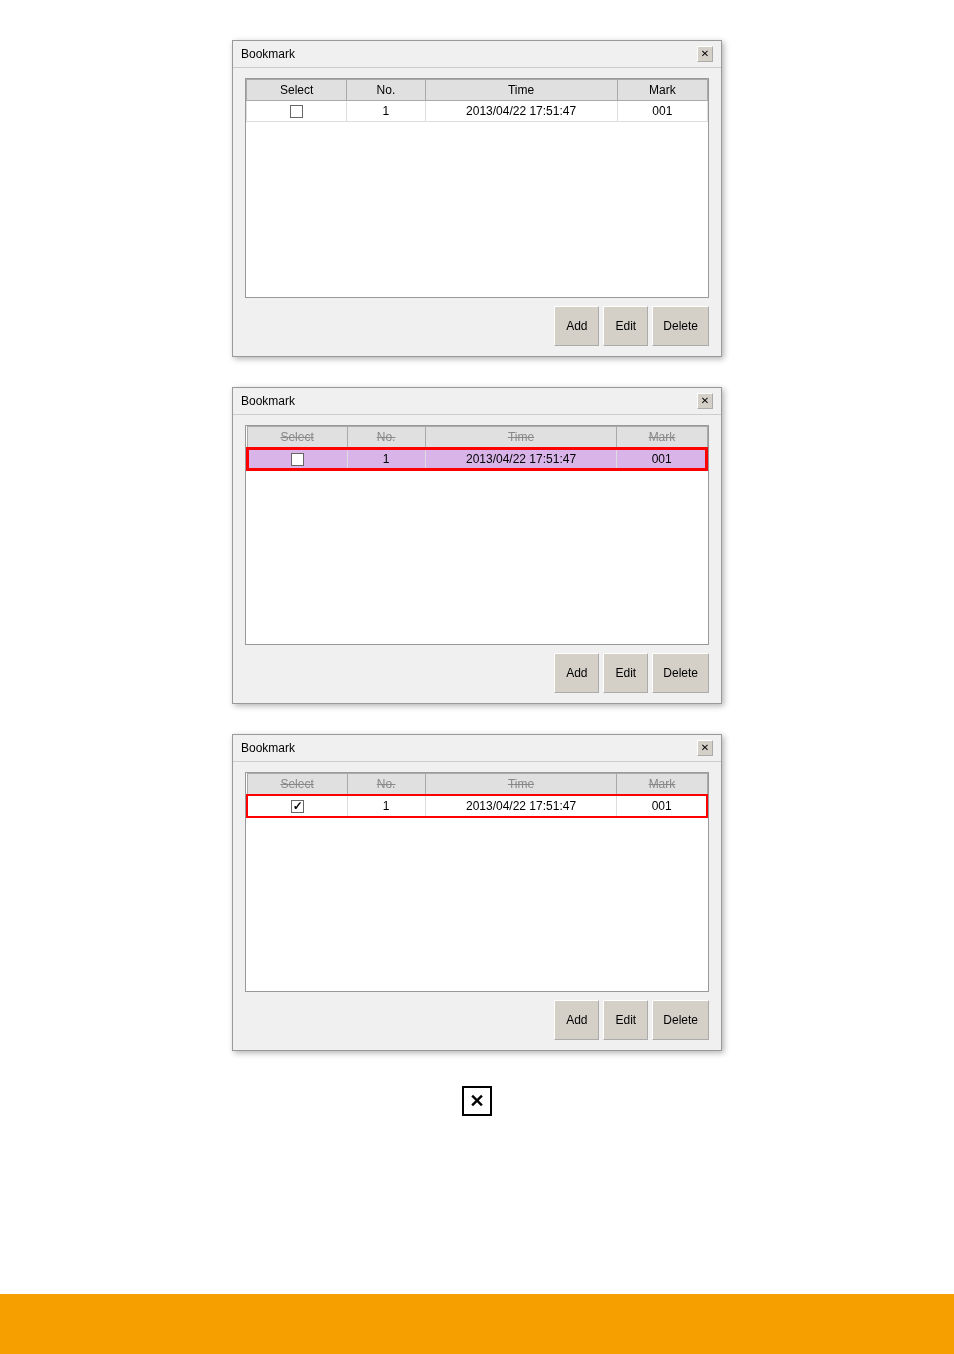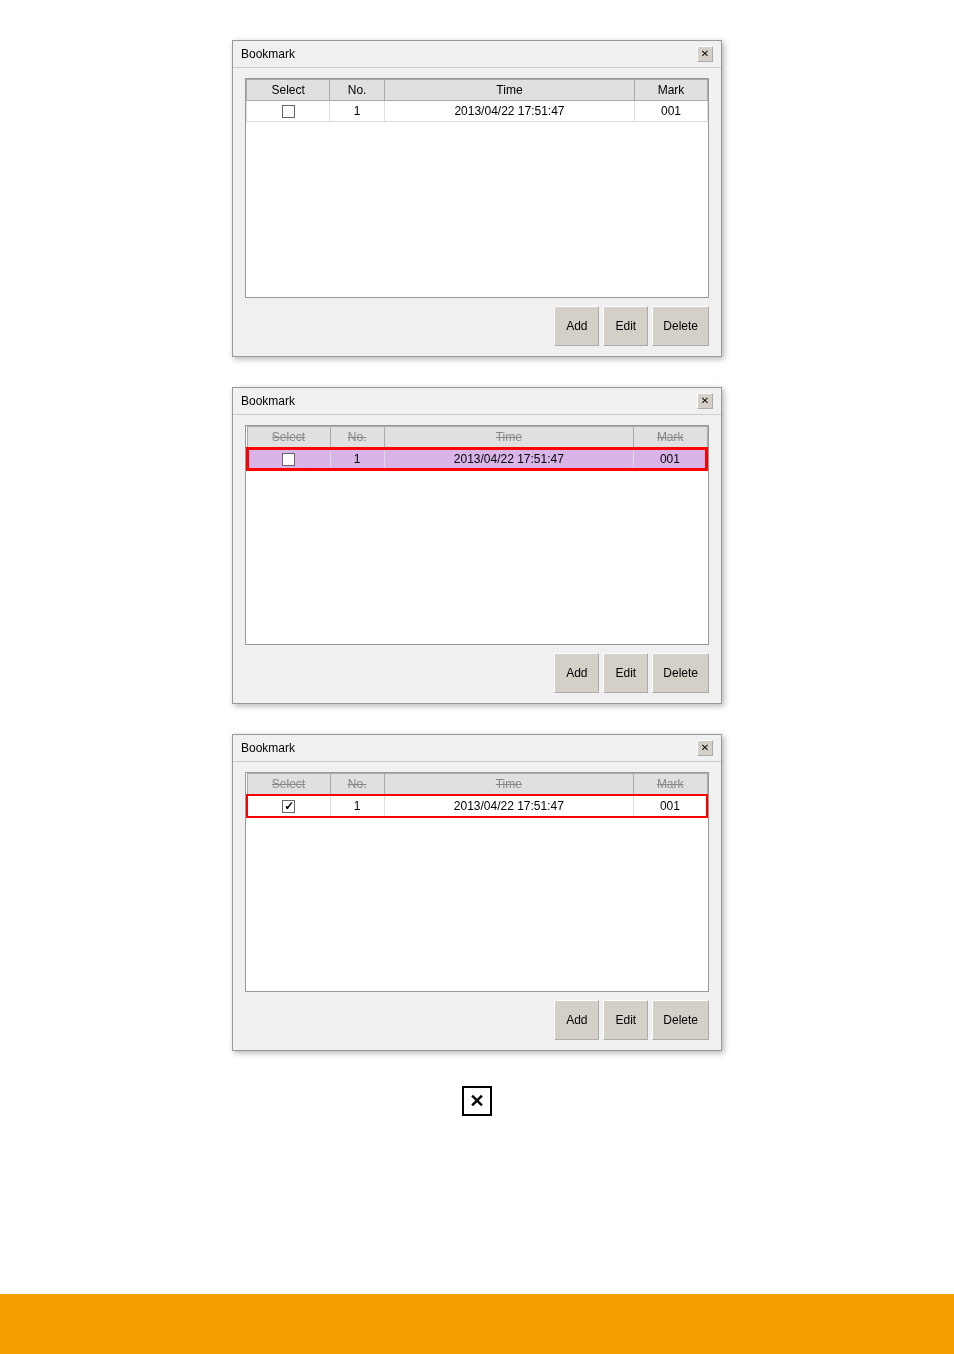--- a/index.html
+++ b/index.html
@@ -68,21 +68,21 @@
       width: 100%;
       border-collapse: collapse;
     }
 
     table.bm-table thead tr {
       background: #e0e0e0;
     }
 
     table.bm-table thead th {
       border: 1px solid #aaa;
-      padding: 3px 4px;
+      padding: 3px 16px;
       text-align: center;
       font-weight: normal;
       font-size: 12px;
       white-space: nowrap;
     }
 
     table.bm-table tbody td {
       border: 1px solid #ddd;
       padding: 3px 8px;
       text-align: center;

